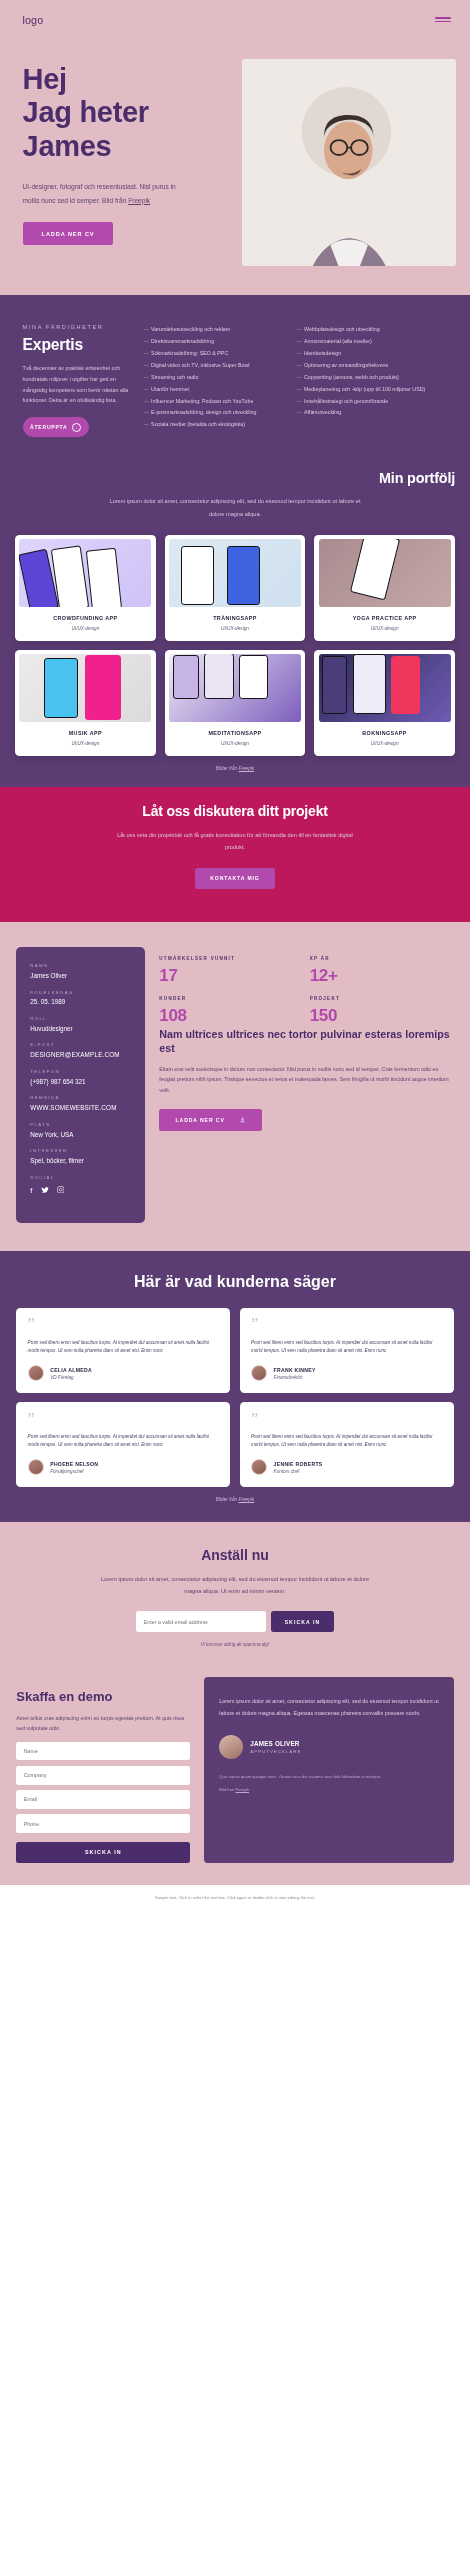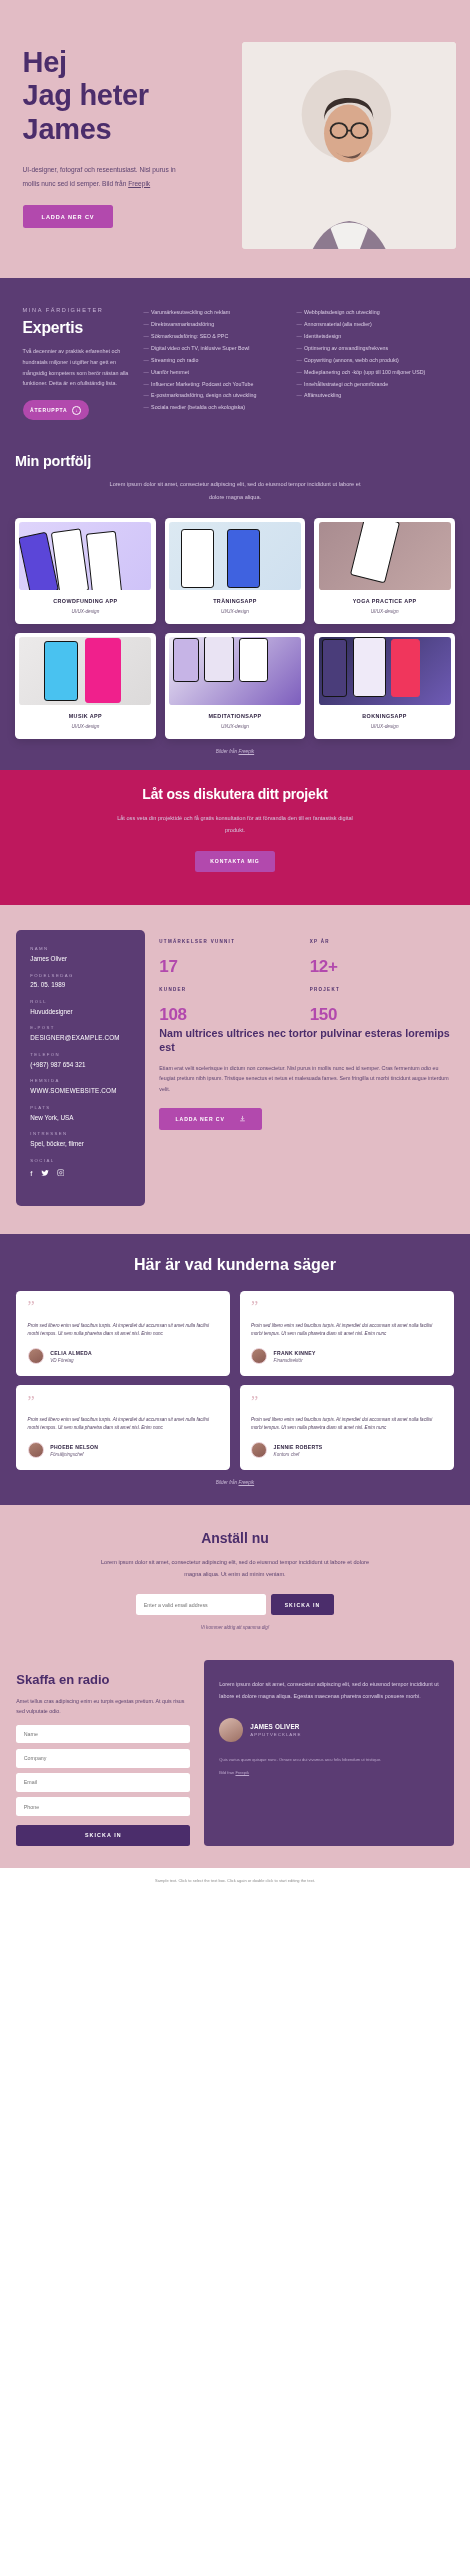--- a/index.html
+++ b/index.html
@@ -84,21 +84,21 @@
   .sk-col li {
     font-size:5.3px; line-height:1.9; color:#dccfe6; margin-bottom:1.9px;
     padding-left:7.5px; position:relative;
   }
   .sk-col li::before {
     content:"—"; position:absolute; left:0; color:#b79cc8;
   }
   
   .portfolio { background:#5b3c73; padding: 5px 15px 16.3px 15px; }
   .pf-title {
-    text-align:left; font-size:14.4px; font-weight:700; color:#fff; letter-spacing:-0.2px;
+    text-align:right; font-size:14.4px; font-weight:700; color:#fff; letter-spacing:-0.2px;
   }
   .pf-sub {
     text-align:center; font-size:5.6px; line-height:2.2; color:#d6c8e0;
     max-width:263px; margin: 8.8px auto 0 auto;
   }
   .pf-grid {
     display:grid; grid-template-columns: repeat(3,1fr); gap:8.8px; margin-top:15px;
   }
   .pf-card {
     background:#fff; border-radius:4.4px; overflow:hidden; padding:4.4px 4.4px 10px 4.4px;
@@ -146,21 +146,21 @@
   }
   .info-value { font-size:6.3px; color:#fff; margin-top:3.8px; }
   .info-value.caps { letter-spacing:0.2px; }
   .socials { display:flex; gap:8.2px; margin-top:5.6px; font-size:7.5px; color:#fff;}
   .about-right { flex:1; padding-top:8.8px; }
   .stats { display:grid; grid-template-columns:1fr 1fr; gap:10px 6.3px; }
   .stat-label {
     font-size:4.5px; letter-spacing:1.3px; font-weight:700; color:#4b2d6b; text-transform:uppercase;
   }
   .stat-num {
-    font-size:17px; font-weight:700; color:#b249ad; margin-top:13px; letter-spacing:-0.3px;
+    font-size:17px; font-weight:700; color:#b249ad; margin-top:5px; letter-spacing:-0.3px;
   }
   .about-h {
     margin-top:1px; font-size:10.7px; font-weight:700; color:#4b2d6b; line-height:1.32;
   }
   .about-p {
     margin-top:8.8px; font-size:5.3px; line-height:2.05; color:#5d4370;
   }
   .btn-dl {
     margin-top:12.5px; font-size:5.1px; padding:7.5px 16.3px; border-radius:2.5px;
     display:inline-flex; gap:14px; align-items:center;
@@ -226,20 +226,27 @@
   
   .footer {
     background:#fff; padding:8.8px 0 10px 0; text-align:center;
   }
   .footer p { font-size:4px; color:#8e8e8e; line-height:2.1;}
 </style>
 </head>
 <body>
 
 <section class="hero">
+  <div class="topbar">
+    <div class="logo">logo</div>
+    <div class="burger">
+      <span></span>
+        <span></span>
+    </div>
+  </div>
   <div class="hero-body">
     <div class="hero-left">
       <h1 class="hero-title">
         <div>Hej</div>
         <div>Jag heter</div>
         <div>James</div>
       </h1>
       <p class="hero-desc">
         <span>UI-designer, fotograf och reseentusiast. Nisl purus in mollis nunc sed id semper. Bild från </span><a href="#">Freepik</a>
       </p>
@@ -514,21 +521,21 @@
   <p>Lorem ipsum dolor sit amet, consectetur adipiscing elit, sed do eiusmod tempor incididunt ut labore et dolore magna aliqua. Ut enim ad minim veniam.</p>
   <div class="su-form">
     <input class="su-input" type="text" placeholder="Enter a valid email address" style="">
     <button class="btn btn-submit">SKICKA IN</button>
   </div>
   <div class="spam">Vi kommer aldrig att spamma dig!</div>
 </section>
 
 <section class="demo">
   <div class="demo-left">
-    <h2>Skaffa en radio</h2>
+    <h2>Skaffa en demo</h2>
     <p>Amet tellus cras adipiscing enim eu turpis egestas pretium. At quis risus sed vulputate odio.</p>
     <div style="margin-top:7.5px;">
       <input class="field" type="text" placeholder="Name" style="">
       <input class="field" type="text" placeholder="Company" style="">
       <input class="field" type="text" placeholder="Email" style="">
       <input class="field" type="text" placeholder="Phone" style="">
       <button class="btn btn-send">SKICKA IN</button>
     </div>
   </div>
   <div class="demo-right">

